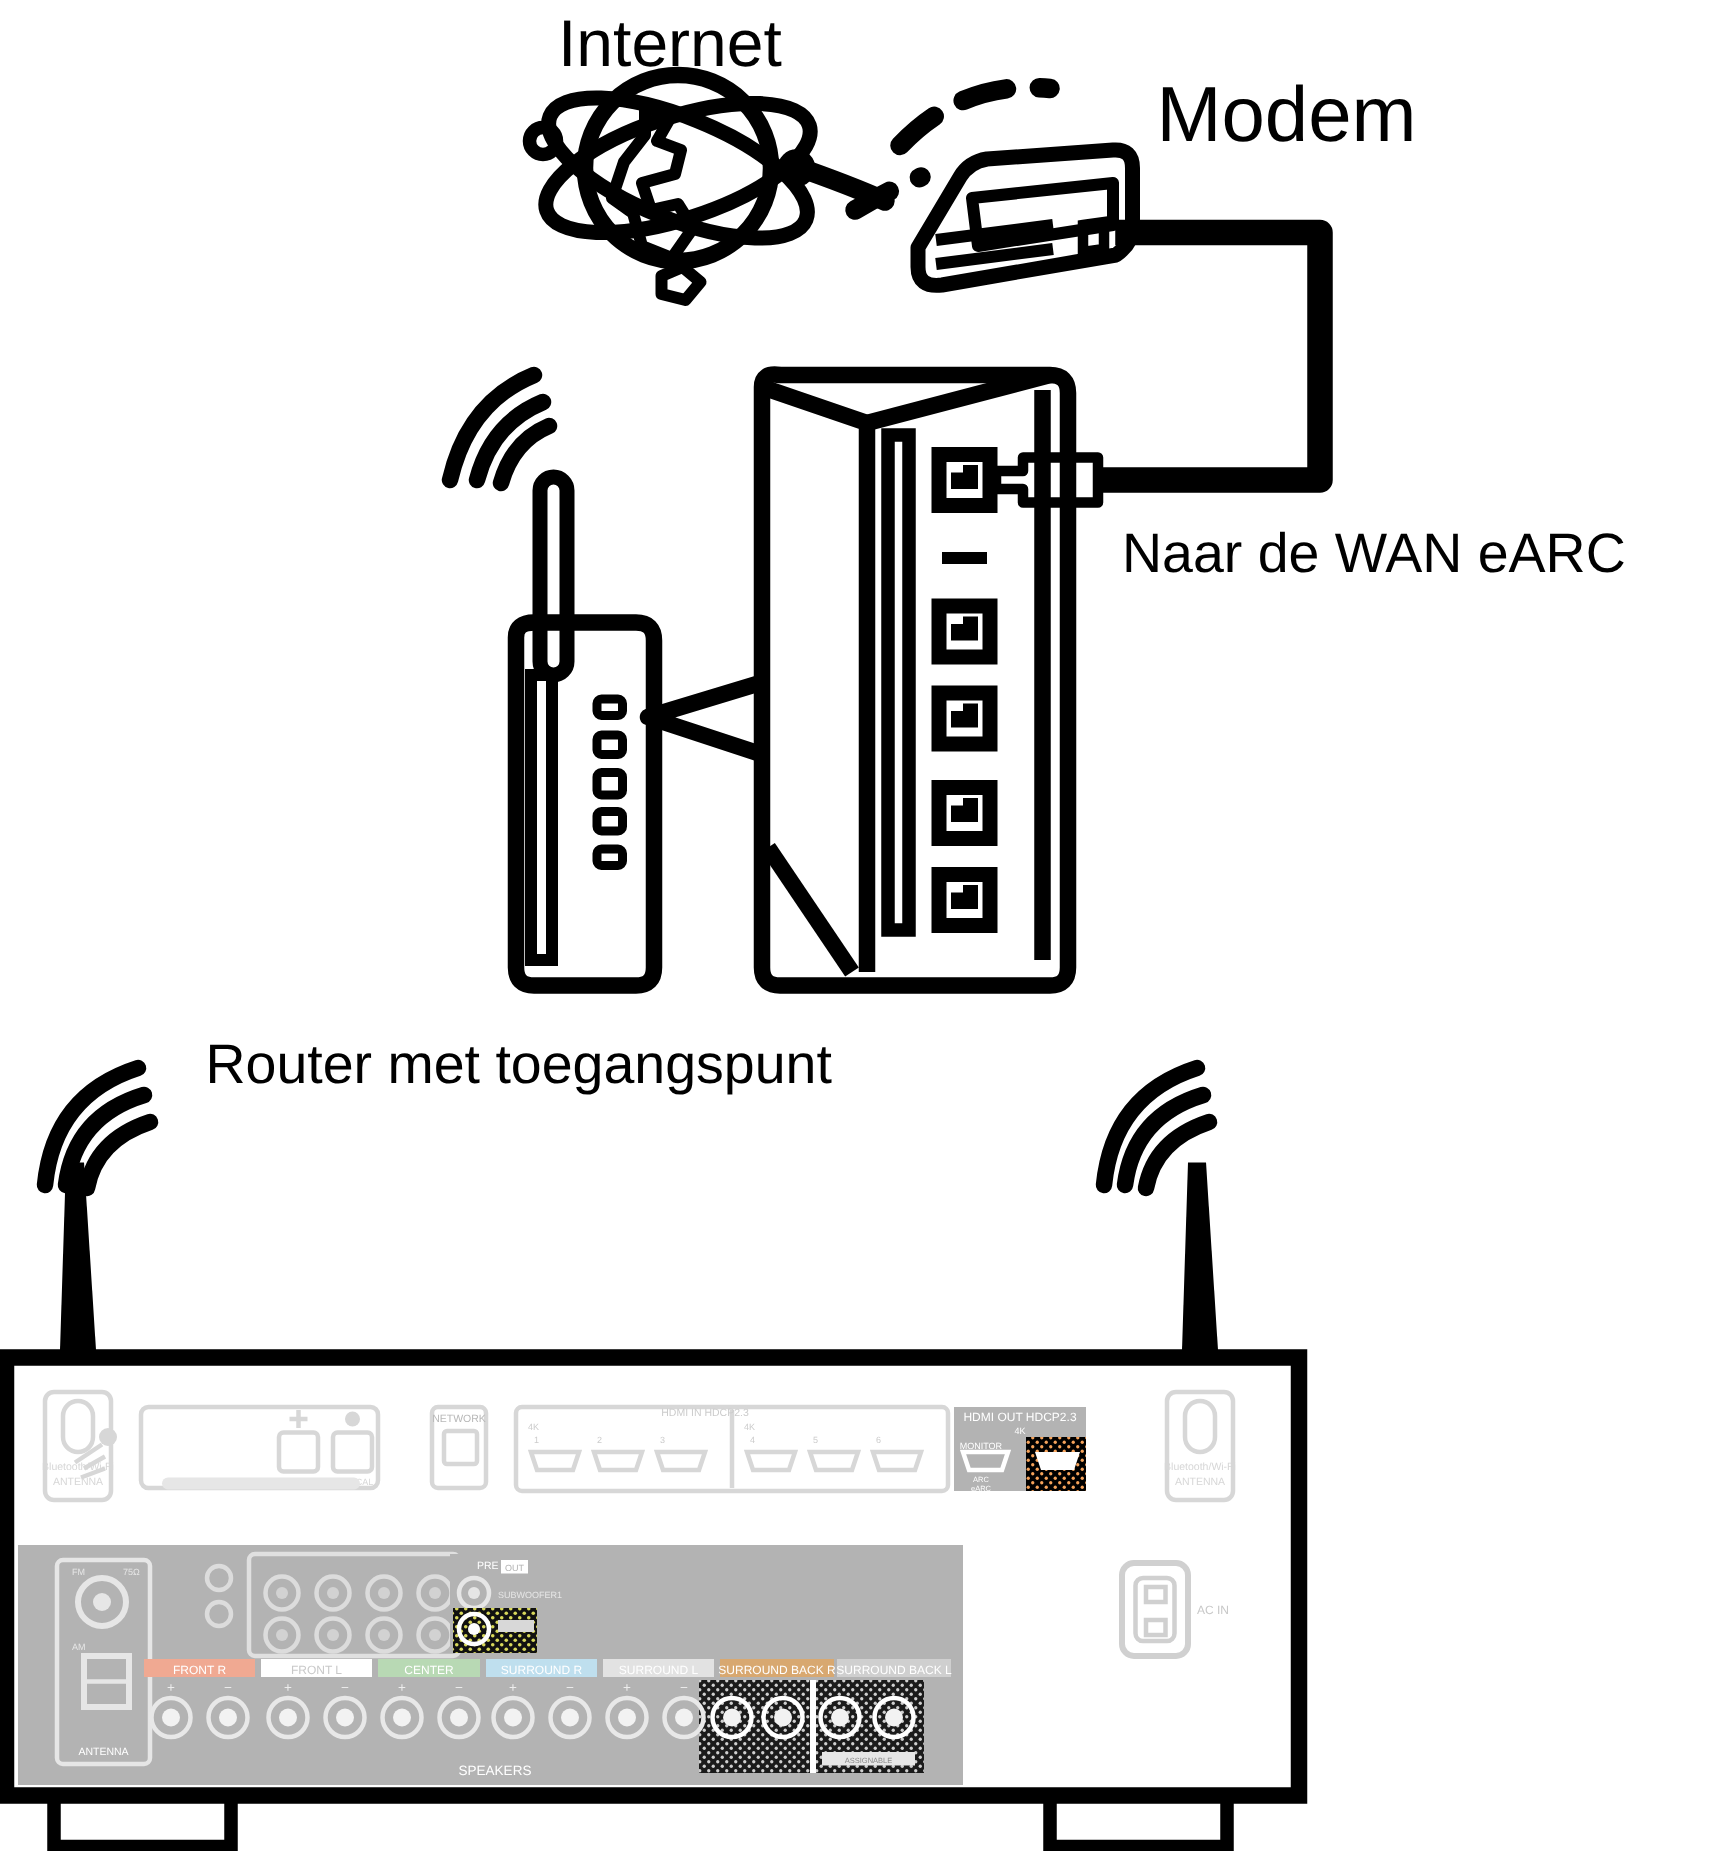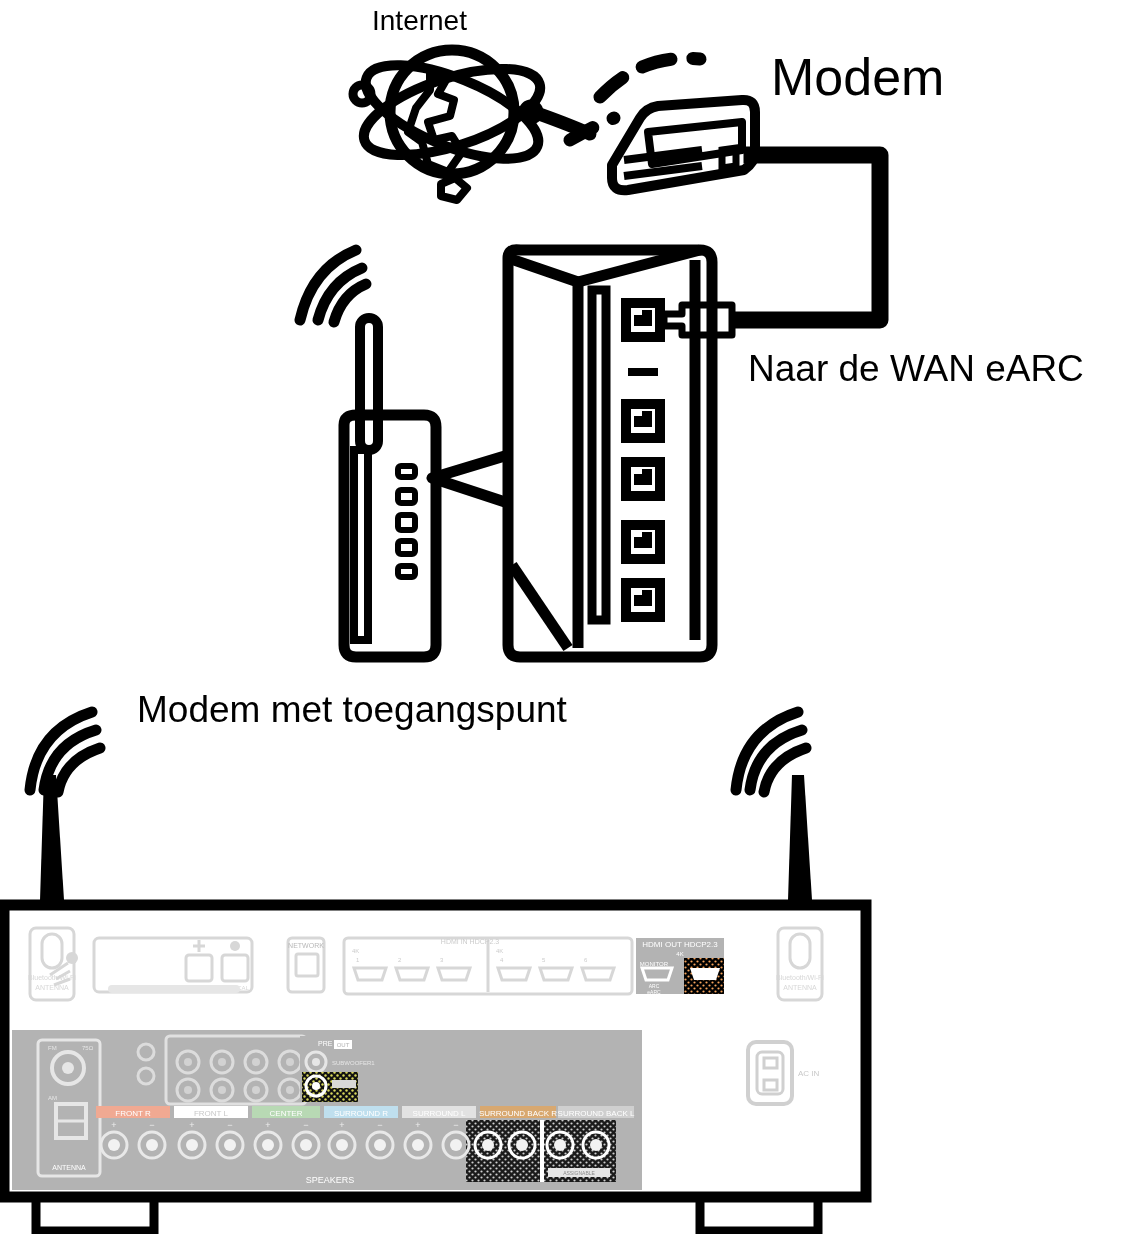--- a/index.html
+++ b/index.html
@@ -1,35 +1,35 @@
 <!DOCTYPE html>
 <html><head>
 <meta charset="utf-8">
 <style>
   html,body{margin:0;padding:0;background:#fff;}
   body{width:1145px;height:1234px;position:relative;overflow:hidden;
        font-family:"Liberation Sans",sans-serif;color:#000;}
   .stage{position:absolute;inset:0;}
   .lbl{position:absolute;white-space:nowrap;color:#000;}
-  #lbl-internet{left:372px;top:5px;font-size:28px;}
+  #lbl-internet{left:372px;top:5px;font-size:44px;}
   #lbl-modem{left:755px;top:47px;font-size:52px;margin-left:16px;}
   #lbl-wan{left:748px;top:348px;font-size:37px;}
   #lbl-router{left:137px;top:689px;font-size:37px;}
   svg{position:absolute;left:0;top:0;}
   .k{fill:none;stroke:#000;}
 </style>
 </head>
 <body>
 
 <div class="stage">
 
   <div class="lbl" id="lbl-internet">Internet</div>
   <div class="lbl" id="lbl-modem">Modem</div>
   <div class="lbl" id="lbl-wan">Naar de WAN eARC</div>
-  <div class="lbl" id="lbl-router">Modem met toegangspunt</div>
+  <div class="lbl" id="lbl-router">Router met toegangspunt</div>
 
   <svg width="1145" height="1234" viewBox="0 0 1145 1234">
     <defs>
       <pattern id="dith" width="6" height="6" patternUnits="userSpaceOnUse">
         <rect width="6" height="6" fill="#000"></rect>
         <circle cx="1.5" cy="1.5" r="1.1" fill="#f5a25a"></circle>
         <circle cx="4.5" cy="4.5" r="1.1" fill="#f5a25a"></circle>
       </pattern>
       <pattern id="dithg" width="6" height="6" patternUnits="userSpaceOnUse">
         <rect width="6" height="6" fill="#1b1b1b"></rect>

